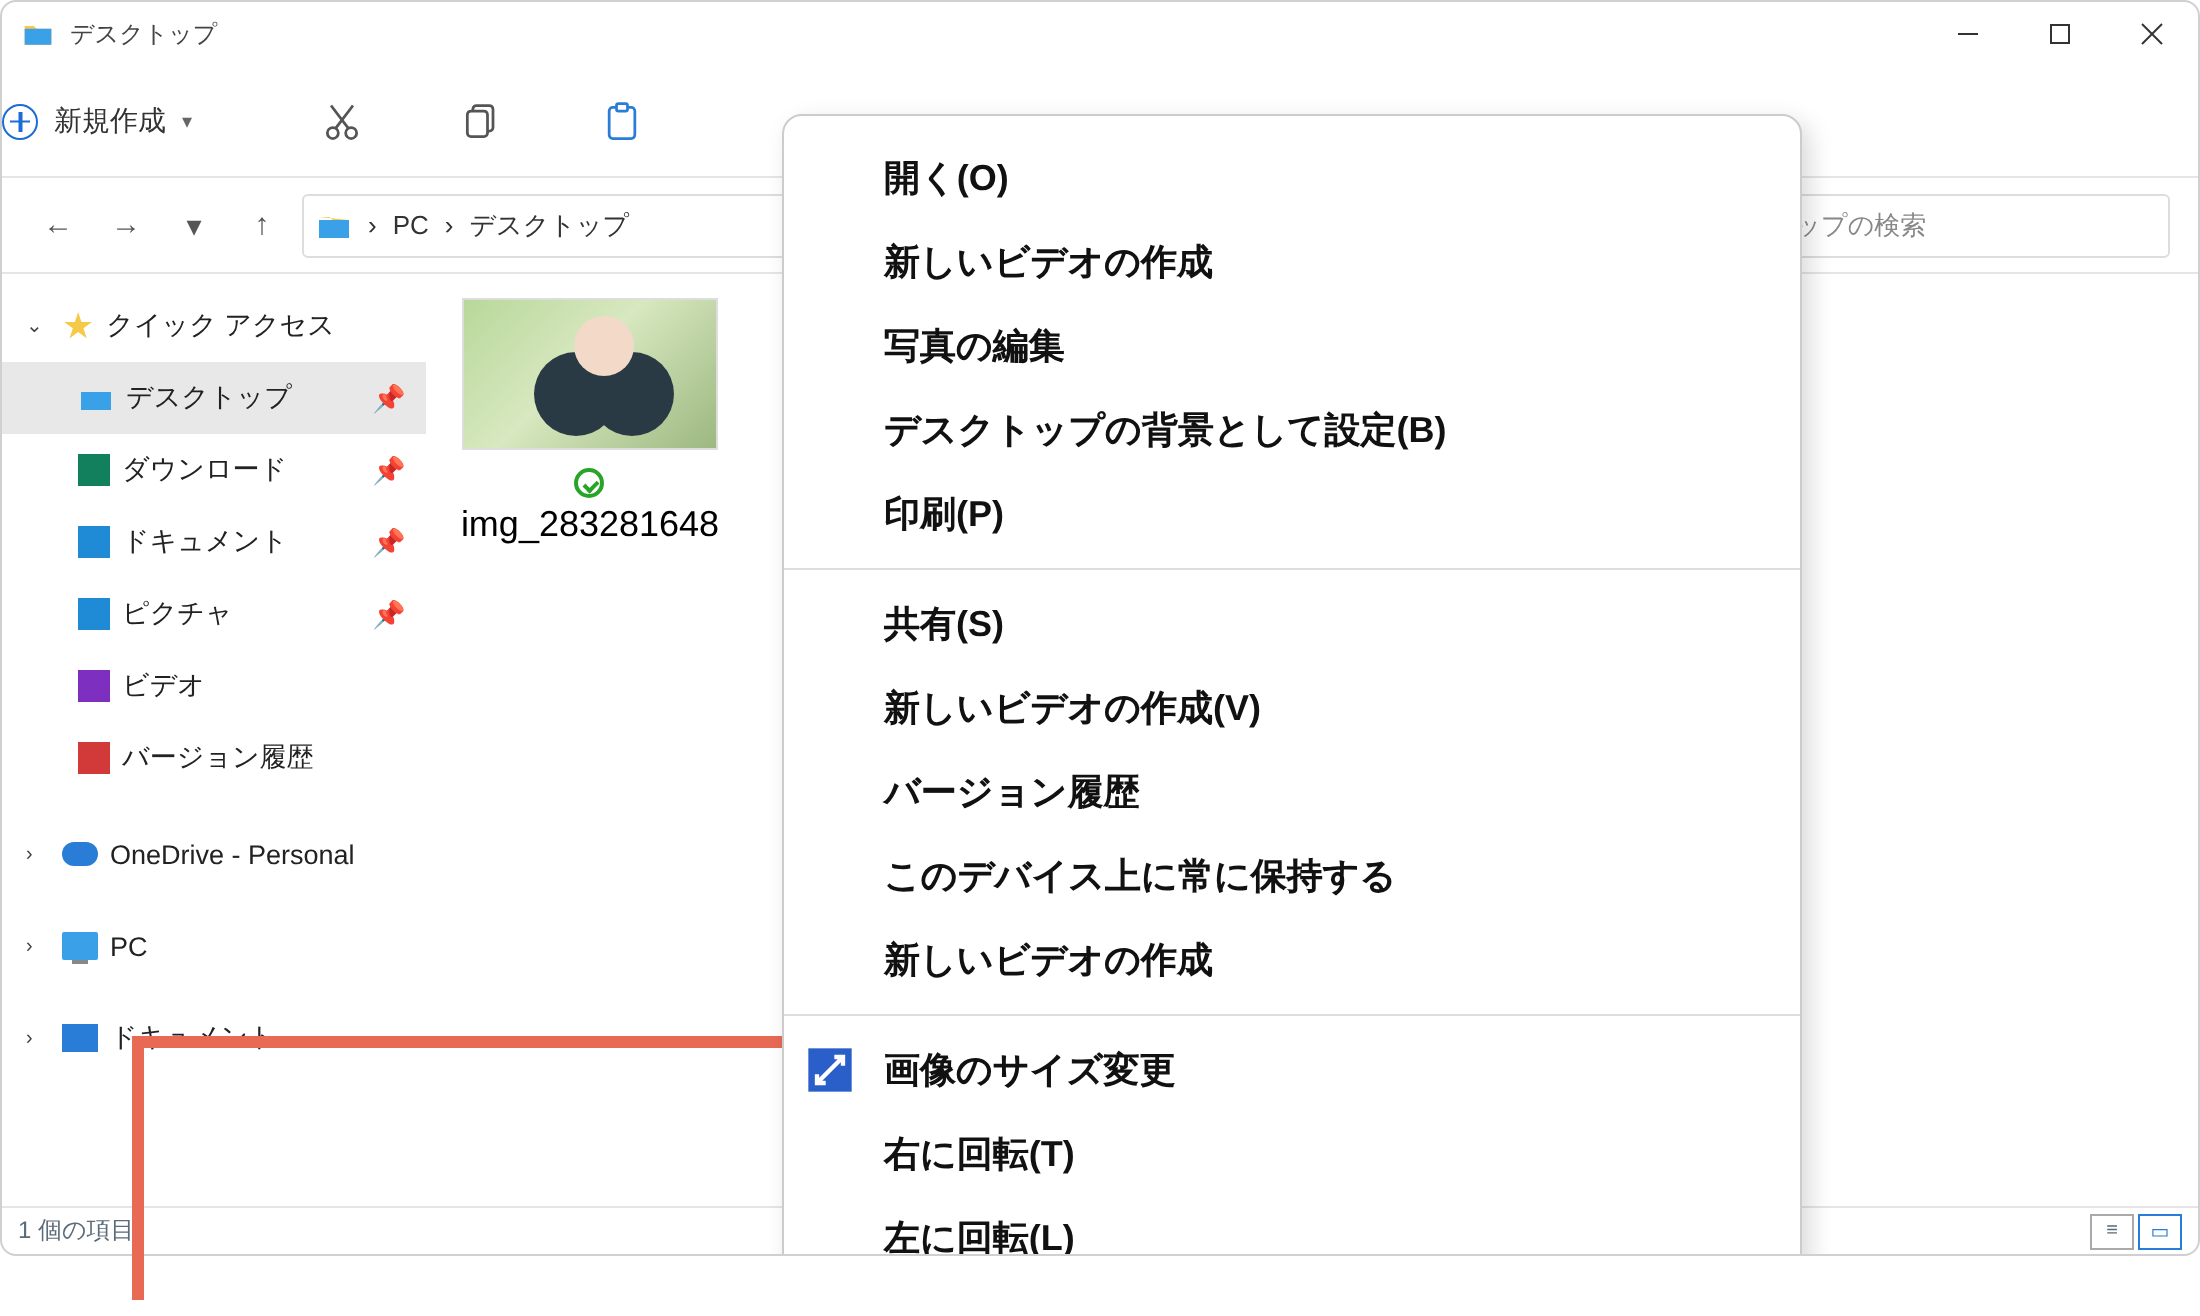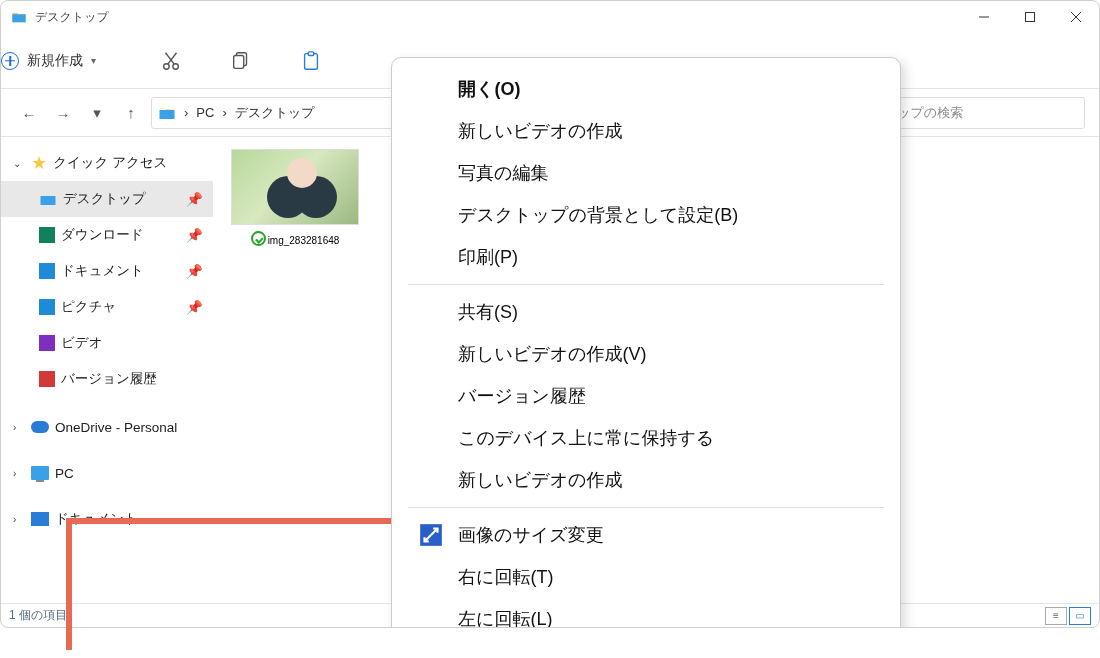--- a/index.html
+++ b/index.html
@@ -27,32 +27,32 @@
     .search-box { width: 250px; height: 32px; border: 1px solid #ddd; border-radius: 3px; font-size: 13px; color: #888; display: flex; align-items: center; padding-left: 8px; margin-left: 10px; }
     .body { flex: 1; display: flex; min-height: 0; }
     .sidebar { width: 212px; padding: 8px 0; font-size: 13.5px; color: #222; overflow: hidden; }
     .side-item { height: 36px; display: flex; align-items: center; padding-left: 12px; gap: 6px; position: relative; }
     .side-item.indent { padding-left: 38px; }
     .side-item.sel { background: #e8e8e8; }
     .pin { position: absolute; right: 10px; color: #777; }
     .exp { width: 12px; font-size: 10px; color: #444; }
     .mini-icon { width: 18px; height: 18px; display:inline-block; }
     .content { flex: 1; padding: 12px; position: relative; }
-    .file-item { width: 140px; text-align: center; font-size: 10px; }
+    .file-item { width: 140px; text-align: center; font-size: 18px; }
     .thumb { width: 128px; height: 76px; border: 1px solid #ddd; background: linear-gradient(135deg,#b8d89a 0%, #d8e8c0 45%, #9cb880 100%); position: relative; overflow:hidden; margin: 0 auto 6px; }
     .thumb::after { content:""; position:absolute; left:55px; top:8px; width:30px; height:30px; border-radius:50%; background:#f2d9c8; box-shadow: -14px 24px 0 6px #2a3a44, 14px 24px 0 6px #2a3a44; }
     .sync { width: 15px; height: 15px; border: 2px solid #28a528; border-radius: 50%; display:inline-block; position:relative; vertical-align:-2px; margin-right:2px;}
     .sync::after { content:""; position:absolute; left:3px; top:4px; width:5px; height:3px; border-left:2px solid #28a528; border-bottom:2px solid #28a528; transform:rotate(-45deg);}
     .statusbar { height: 24px; border-top: 1px solid #e5e5e5; display: flex; align-items: center; padding: 0 8px; font-size: 12px; color: #5a6b7a; }
     .viewbtns { margin-left: auto; display:flex; gap:2px;}
     .vbtn { width:22px; height:18px; border:1px solid #aaa; display:flex; align-items:center; justify-content:center; font-size:10px;}
     .vbtn.active { border-color:#2a7dd6; color:#2a7dd6; }
     
-    .ctxmenu { position:absolute; left: 390px; top: 56px; width: 510px; background:#fff; border:1px solid #ccc; border-radius:10px; box-shadow: 4px 4px 12px rgba(0,0,0,0.15); padding: 10px 16px; z-index: 50; }
-    .ctx-item { height: 42px; display:flex; align-items:center; padding-left: 50px; font-size: 18px; color:#111; position:relative;}
+    .ctxmenu { position:absolute; left: 390px; top: 56px; width: 510px; background:#fff; border:1px solid #ccc; border-radius:10px; box-shadow: 4px 4px 12px rgba(0,0,0,0.15); padding: 10px 0; z-index: 50; }
+    .ctx-item { height: 42px; display:flex; align-items:center; padding-left: 50px; font-size: 18px; color:#111; position:relative;font-weight:bold;}
     .ctx-item.bold { font-weight: 600; }
     .ctx-sep { height:1px; background:#ddd; margin: 6px 0; }
     .ctx-icon { position:absolute; left: 10px; width:26px; height:26px; }
     
     .red-arrow { position:absolute; left:66px; top:518px; width:326px; height:132px; border-left: 6px solid #e86a55; border-top: 6px solid #e86a55; z-index:40; }
     .folder-glyph { display:inline-block; }
     .star { color:#f7c948; font-size:18px; }
     .pc-icon { width:18px; height:14px; background:#3aa0e8; display:inline-block; border-radius:1px; position:relative;}
     .pc-icon::after{content:""; position:absolute; left:5px; top:14px; width:8px; height:2px; background:#888;}
     .dl-icon { width:16px; height:16px; background:#12805c; display:inline-block;}

